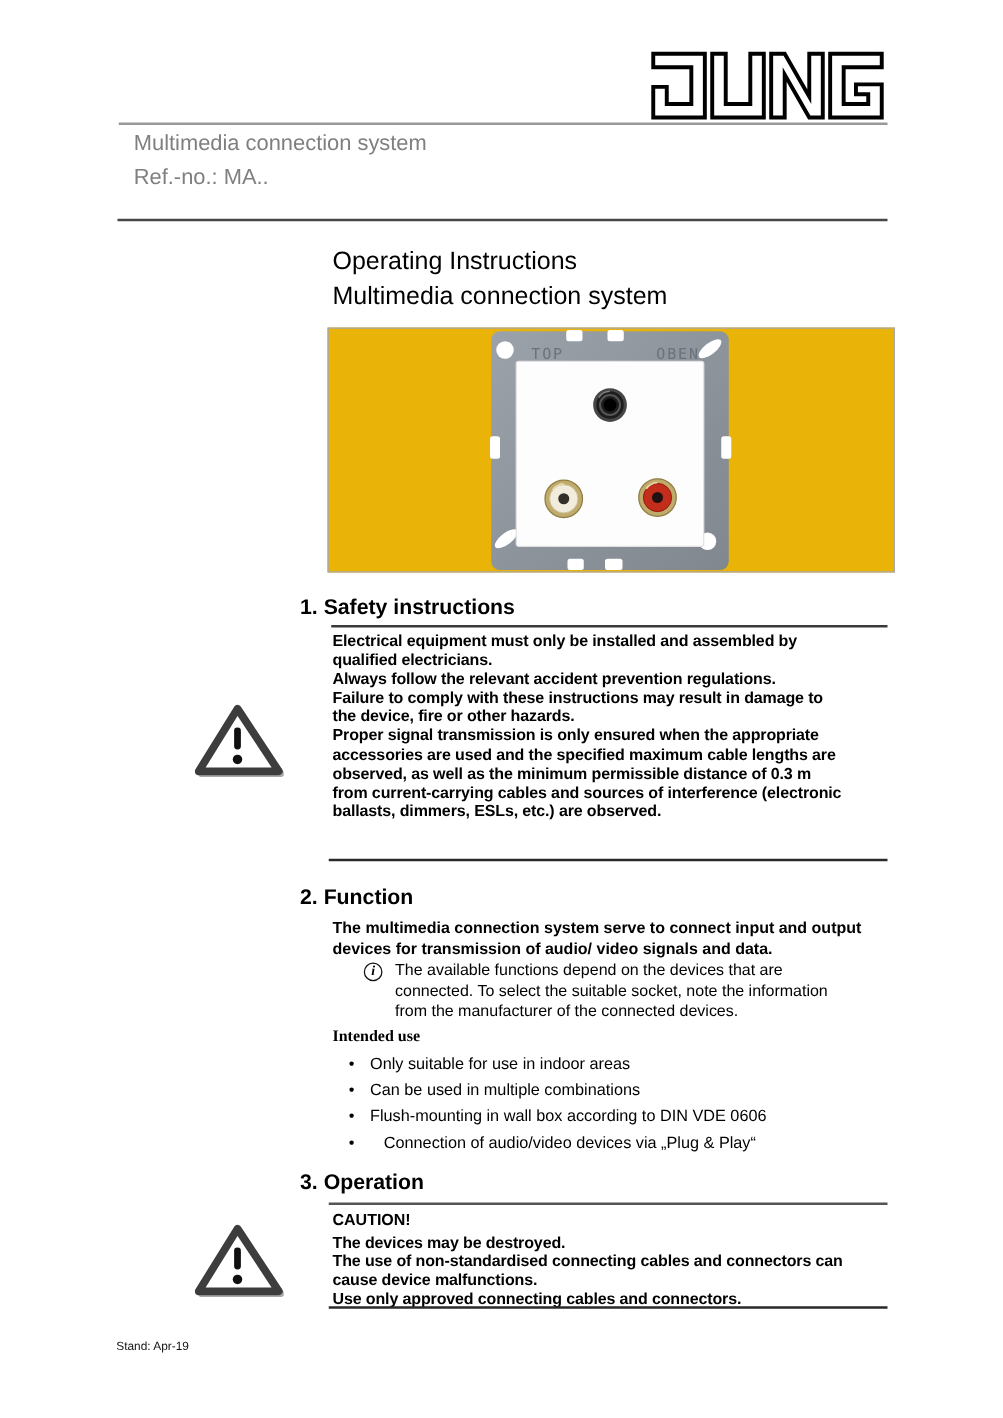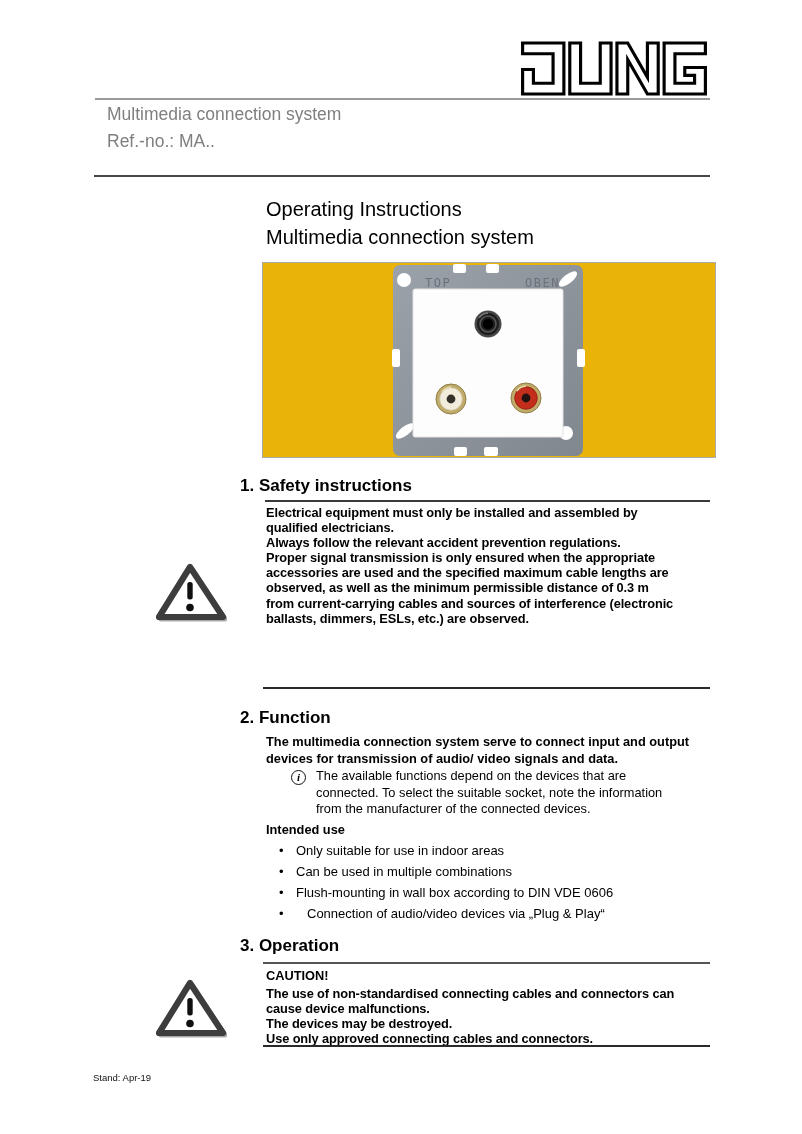--- a/index.html
+++ b/index.html
@@ -39,21 +39,21 @@
 
   .body-bold{font-size:12.8px;font-weight:bold;line-height:15.1px;letter-spacing:-0.1px;}
   .body-reg{font-size:12.8px;font-weight:normal;line-height:16.5px;}
 
   #safety-text{left:266px;top:505px;width:470px;}
   #function-intro{left:266px;top:734px;width:460px;font-weight:bold;}
   #info-icon{left:291px;top:770px;width:13px;height:13px;border:1.4px solid #111;border-radius:50%;
              display:flex;align-items:center;justify-content:center;
              font-family:"Liberation Serif",serif;font-style:italic;font-weight:bold;font-size:11px;line-height:1;}
   #info-note{left:316px;top:768px;width:400px;}
-  #intended-use{left:266px;top:822px;font-size:12.8px;font-weight:bold;}
+  #intended-use{left:266px;top:822px;font-size:12.8px;font-weight:bold;font-family:Liberation Serif, serif;}
   #bullet-list{left:279px;top:840px;width:440px;font-size:13px;}
   .bullet-row{display:flex;height:21px;align-items:center;}
   .bullet-marker{width:17px;flex:0 0 17px;font-size:13px;}
   .bullet-extra-indent{padding-left:11px;}
 
   #caution-heading{left:266px;top:968px;font-size:12.8px;font-weight:bold;}
   #caution-text{left:266px;top:986px;width:470px;}
   #caution-text .pre{margin:0 0 0 0;}
 
   .warn{width:74px;height:62px;}
@@ -150,20 +150,22 @@
     <polygon points="39,7 72,57 8,57" fill="none" stroke="#a8a8a8" stroke-width="5" stroke-linejoin="round"></polygon>
     <polygon points="37,5 70,55 6,55" fill="#ffffff" stroke="#3d3d3d" stroke-width="6.2" stroke-linejoin="round"></polygon>
     <rect x="34.3" y="20" width="5.4" height="17.5" rx="2.5" fill="#101010"></rect>
     <circle cx="37" cy="45.5" r="3.8" fill="#101010"></circle>
   </svg>
 
   <div id="safety-text" class="abs body-bold">
     <div class="pre">Electrical equipment must only be installed and assembled by
 qualified electricians.</div>
     <div class="pre">Always follow the relevant accident prevention regulations.</div>
+    <div class="pre">Failure to comply with these instructions may result in damage to
+the device, fire or other hazards.</div>
     <div class="pre">Proper signal transmission is only ensured when the appropriate
 accessories are used and the specified maximum cable lengths are
 observed, as well as the minimum permissible distance of 0.3 m
 from current-carrying cables and sources of interference (electronic
 ballasts, dimmers, ESLs, etc.) are observed.</div>
   </div>
   <div id="rule-safety-bottom" class="abs"></div>
 
   <div id="function-heading" class="abs section-heading">2. Function</div>
   <div id="function-intro" class="abs body-reg pre">The multimedia connection system serve to connect input and output
@@ -202,22 +204,22 @@
 
   <svg id="warn-2" class="abs warn" viewBox="0 0 74 62">
     <polygon points="39,7 72,57 8,57" fill="none" stroke="#a8a8a8" stroke-width="5" stroke-linejoin="round"></polygon>
     <polygon points="37,5 70,55 6,55" fill="#ffffff" stroke="#3d3d3d" stroke-width="6.2" stroke-linejoin="round"></polygon>
     <rect x="34.3" y="20" width="5.4" height="17.5" rx="2.5" fill="#101010"></rect>
     <circle cx="37" cy="45.5" r="3.8" fill="#101010"></circle>
   </svg>
 
   <div id="caution-heading" class="abs">CAUTION!</div>
   <div id="caution-text" class="abs body-bold">
+    <div class="pre">The devices may be destroyed.</div>
     <div class="pre">The use of non-standardised connecting cables and connectors can
 cause device malfunctions.</div>
-    <div class="pre">The devices may be destroyed.</div>
     <div class="pre">Use only approved connecting cables and connectors.</div>
   </div>
   <div id="rule-operation-bottom" class="abs"></div>
 
   <div id="footer-stand" class="abs">Stand: Apr-19</div>
 
 </div>
 
 </body></html>

